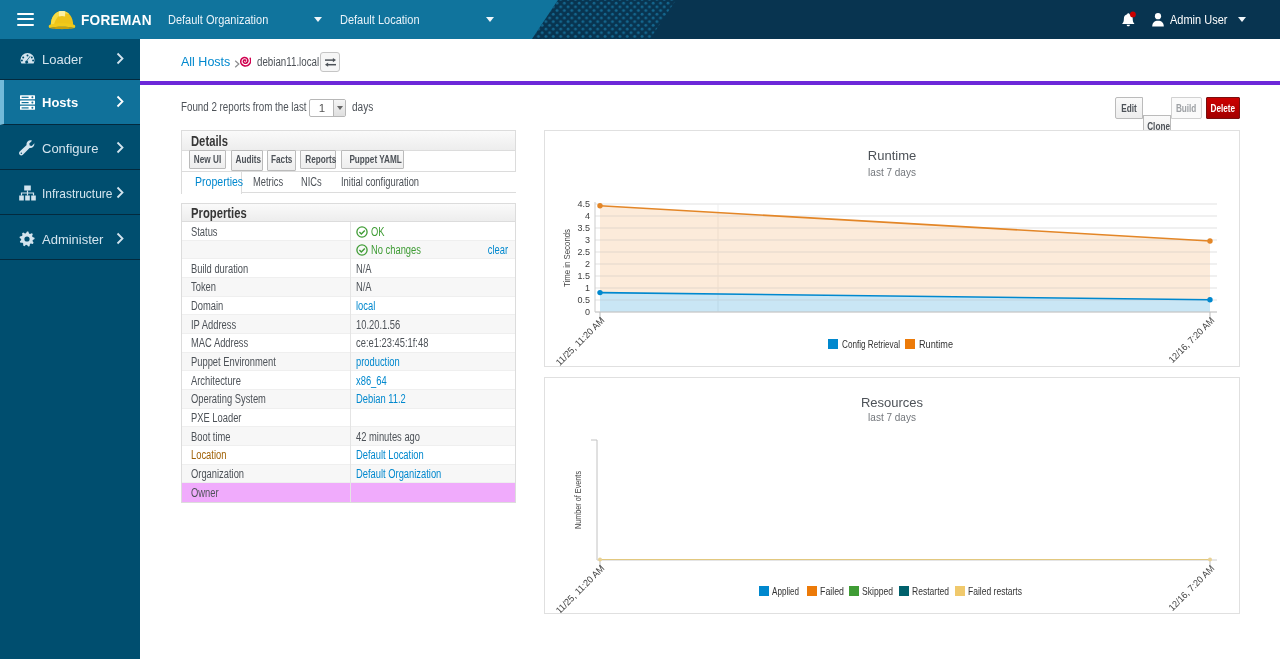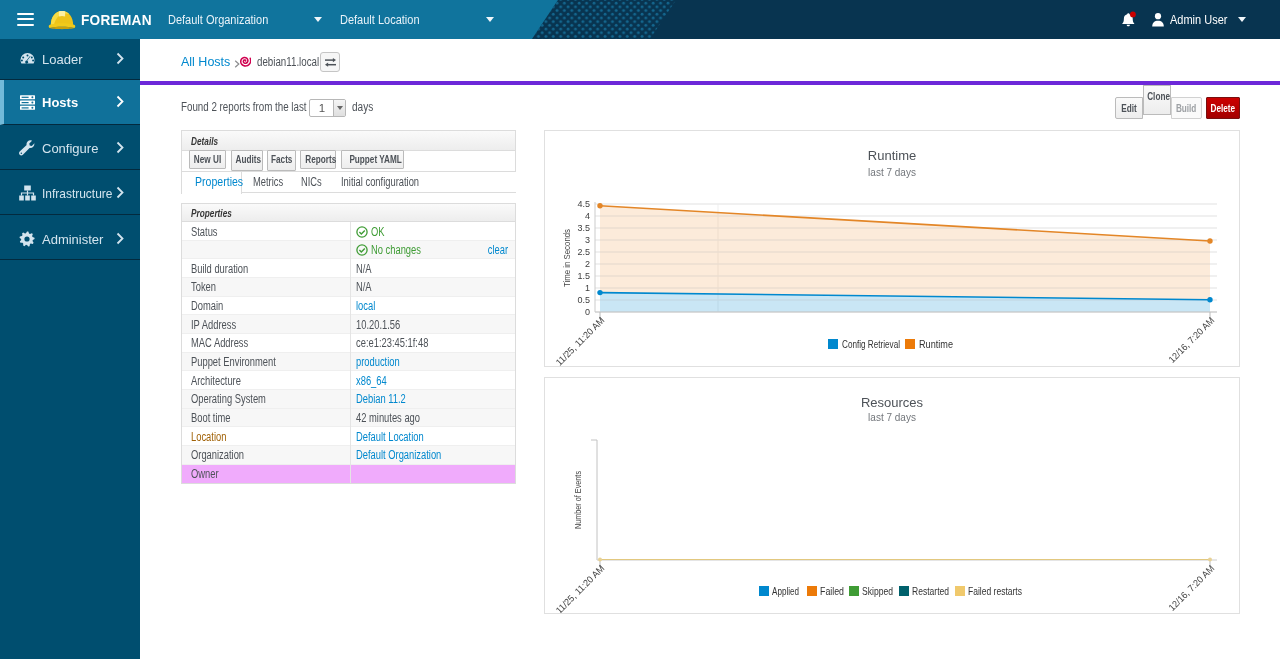--- a/index.html
+++ b/index.html
@@ -39,21 +39,21 @@
 
   
   .btn { display:inline-block; font-size:10.5px; font-weight:bold; color:#4d5258;
     background:linear-gradient(to bottom,#fafafa 0%,#ededed 100%);
     border:1px solid #bbbbbb; border-radius:1px; text-align:center; }
   .btn.disabled { color:#9da0a4; background:#fafafa; border-color:#d1d1d1; }
   .btn.danger { color:#fff; background:linear-gradient(to bottom,#cc0000 0%,#a30000 100%); border-color:#781010; }
 
   
   .panelhead { background:linear-gradient(to bottom,#fafafa 0%,#ededed 100%); border:1px solid #dcdcdc;
-    font-size:11px; font-weight:bold; color:#363636;font-style:italic; }
+    font-size:15px; font-weight:bold; color:#363636; }
 
   .chartcard { position:absolute; background:#fff; border:1px solid #e0e0e0; }
   .ctitle { position:absolute; width:100%; text-align:center; color:#4d5258; font-size:13px; }
   .csub { position:absolute; width:100%; text-align:center; color:#72767b; font-size:10px; }
 </style>
 </head>
 <body>
 
 <div id="navbar">
   <svg class="bg" width="1280" height="39" xmlns="http://www.w3.org/2000/svg">
@@ -205,21 +205,21 @@
   <div class="abs" style="left:41px; top:61px; font-size:12px; color:#4d5258;"><span style="display:inline-block; transform:scaleX(0.815); transform-origin:0 50%; white-space:nowrap;">Found 2 reports from the last</span></div>
   <div class="abs" style="left:169px; top:60px; width:37px; height:18px; border:1px solid #b7b7b7; border-radius:2px; background:#fff;">
     <div class="abs" style="left:3px; top:2px; width:18px; font-size:11.5px; color:#555; text-align:center;">1</div>
     <div class="abs" style="right:0; top:0; width:12px; height:16px; background:linear-gradient(to bottom,#f5f5f5,#dfdfdf); border-left:1px solid #b7b7b7;">
       <div style="margin:6px 0 0 2.5px; width:0; height:0; border-left:3.5px solid transparent; border-right:3.5px solid transparent; border-top:4px solid #666;"></div>
     </div>
   </div>
   <div class="abs" style="left:212px; top:61px; font-size:12px; color:#4d5258;"><span class="cx">days</span></div>
 
   <div class="btn abs" style="left:975px; top:58px; width:28px; height:22px; line-height:20px; border-radius:2px 0 0 2px;"><span style="display:inline-block; transform:scaleX(0.78); transform-origin:50% 50%; white-space:nowrap;">Edit</span></div>
-  <div class="btn abs" style="left:1003px; top:46px; width:28px; height:30px; line-height:20px; border-radius:0;"><span style="display:inline-block; transform:scaleX(0.78); transform-origin:50% 50%; white-space:nowrap;">Clone</span></div>
+  <div class="btn abs" style="left:1003px; top:76px; width:28px; height:22px; line-height:20px; border-radius:0;"><span style="display:inline-block; transform:scaleX(0.78); transform-origin:50% 50%; white-space:nowrap;">Clone</span></div>
   <div class="btn abs disabled" style="left:1031px; top:58px; width:31px; height:22px; line-height:20px; border-radius:0 2px 2px 0;"><span style="display:inline-block; transform:scaleX(0.78); transform-origin:50% 50%; white-space:nowrap;">Build</span></div>
   <div class="btn abs danger" style="left:1066px; top:58px; width:34px; height:22px; line-height:20px;"><span style="display:inline-block; transform:scaleX(0.78); transform-origin:50% 50%; white-space:nowrap;">Delete</span></div>
 
   <div class="panelhead abs" style="left:41px; top:91px; width:335px; height:21px; line-height:20px; padding-left:9px;"><span style="display:inline-block; transform:scaleX(0.75); transform-origin:0 50%;">Details</span></div>
   <div class="abs" style="left:41px; top:112px; width:335px; height:21px; border:1px solid #dcdcdc; border-top:none; background:#fff;">
     <div class="btn abs" style="left:7px; top:-1px; width:37px; height:19px; line-height:17px;"><span style="display:inline-block; transform:scaleX(0.78); transform-origin:50% 50%; white-space:nowrap;">New UI</span></div>
     <div class="btn abs" style="left:49px; top:-1px; width:32px; height:21px; line-height:17px;"><span style="display:inline-block; transform:scaleX(0.78); transform-origin:50% 50%; white-space:nowrap;">Audits</span></div>
     <div class="btn abs" style="left:85px; top:-1px; width:29px; height:21px; line-height:17px;"><span style="display:inline-block; transform:scaleX(0.78); transform-origin:50% 50%; white-space:nowrap;">Facts</span></div>
     <div class="btn abs" style="left:118px; top:-1px; width:36px; height:19px; line-height:17px;"><span style="display:inline-block; transform:scaleX(0.78); transform-origin:50% 50%; white-space:nowrap;">Reports</span></div>
     <div class="btn abs" style="left:159px; top:-1px; width:63px; height:19px; line-height:17px;"><span style="display:inline-block; transform:scaleX(0.78); transform-origin:50% 50%; white-space:nowrap;">Puppet YAML</span></div>
@@ -283,20 +283,25 @@
       </div>
       <div style="height:18.67px; background:#fff; border-bottom:1px solid #efefef; position:relative;">
         <div style="position:absolute; left:9px; top:2.5px; font-size:12px; color:#4d5258;"><span class="cx78">Architecture</span></div>
         <div style="position:absolute; left:168px; top:0; width:0.1px; height:18.67px; border-left:1px solid #e4e4e4;"></div>
         <div style="position:absolute; left:174px; top:2.5px; right:0; font-size:12px; color:#4d5258;"><span class="link cx78">x86_64</span></div>
       </div>
       <div style="height:18.67px; background:#f7f7f7; border-bottom:1px solid #efefef; position:relative;">
         <div style="position:absolute; left:9px; top:2.5px; font-size:12px; color:#4d5258;"><span class="cx78">Operating System</span></div>
         <div style="position:absolute; left:168px; top:0; width:0.1px; height:18.67px; border-left:1px solid #e4e4e4;"></div>
         <div style="position:absolute; left:174px; top:2.5px; right:0; font-size:12px; color:#4d5258;"><span class="link cx78">Debian 11.2</span></div>
+      </div>
+      <div style="height:18.67px; background:#fff; border-bottom:1px solid #efefef; position:relative;">
+        <div style="position:absolute; left:9px; top:2.5px; font-size:12px; color:#4d5258;"><span class="cx78">PXE Loader</span></div>
+        <div style="position:absolute; left:168px; top:0; width:0.1px; height:18.67px; border-left:1px solid #e4e4e4;"></div>
+        <div style="position:absolute; left:174px; top:2.5px; right:0; font-size:12px; color:#4d5258;"></div>
       </div>
       <div style="height:18.67px; background:#f7f7f7; border-bottom:1px solid #efefef; position:relative;">
         <div style="position:absolute; left:9px; top:2.5px; font-size:12px; color:#4d5258;"><span class="cx78">Boot time</span></div>
         <div style="position:absolute; left:168px; top:0; width:0.1px; height:18.67px; border-left:1px solid #e4e4e4;"></div>
         <div style="position:absolute; left:174px; top:2.5px; right:0; font-size:12px; color:#4d5258;"><span class="cx78">42 minutes ago</span></div>
       </div>
       <div style="height:18.67px; background:#fff; border-bottom:1px solid #efefef; position:relative;">
         <div style="position:absolute; left:9px; top:2.5px; font-size:12px; color:#a16207;"><span class="cx78">Location</span></div>
         <div style="position:absolute; left:168px; top:0; width:0.1px; height:18.67px; border-left:1px solid #e4e4e4;"></div>
         <div style="position:absolute; left:174px; top:2.5px; right:0; font-size:12px; color:#4d5258;"><span class="link cx78">Default Location</span></div>

